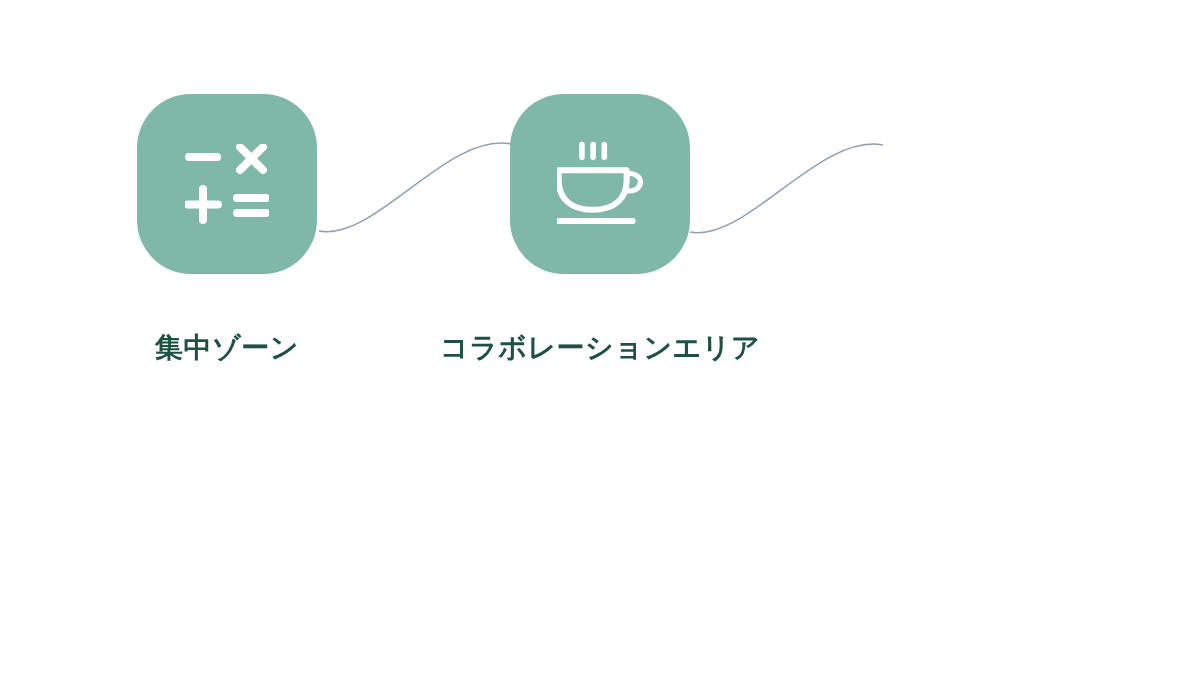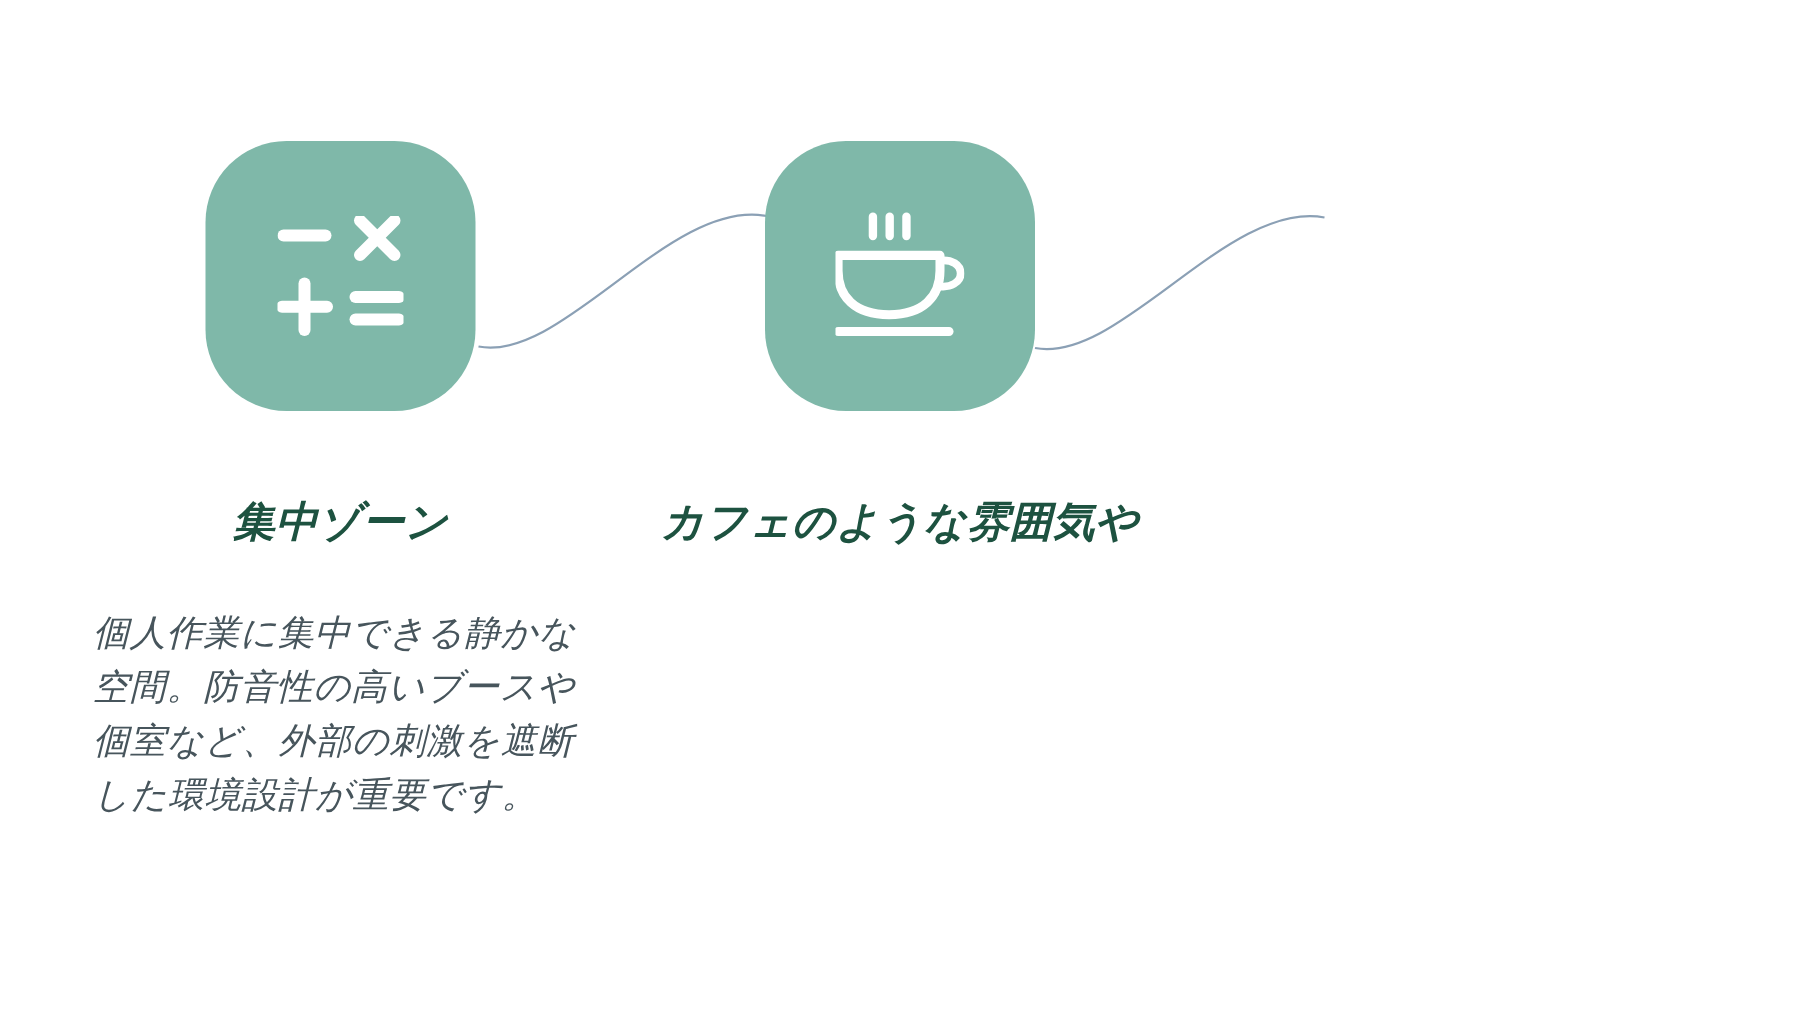--- a/index.html
+++ b/index.html
@@ -26,21 +26,20 @@
     left: 62px;
     top: 94px;
     display: flex;
     gap: 43px;
   }
   .column {
     width: 330px;
     display: flex;
     flex-direction: column;
     align-items: center;
-    font-style: italic;
   }
   .icon-box {
     width: 180px;
     height: 180px;
     border-radius: 54px;
     background: #7fb8a9;
     display: flex;
     align-items: center;
     justify-content: center;
     flex: 0 0 auto;
@@ -90,34 +89,33 @@
             <path d="M 55 3 L 78 26"></path>
             <path d="M 78 3 L 55 26"></path>
             <path d="M 18 45 V 76"></path>
             <path d="M 3 60.5 H 33"></path>
             <path d="M 52 54 H 81"></path>
             <path d="M 52 69 H 81"></path>
           </g>
         </svg>
       </div>
       <h2 class="title">集中ゾーン</h2>
-      <p class="desc">個人作業に集中できる静かな空間。防音性の高いブースや個室など、外部の刺激を遮断した環境設計が重要です。</p>
     </section>
 
 
     <section class="column">
       <div class="icon-box">
         <svg width="86" height="86" viewBox="0 0 100 100" fill="none" aria-hidden="true">
           <g stroke="#ffffff" stroke-linecap="round" stroke-linejoin="round">
             <path d="M 29 4 V 19" stroke-width="6.5"></path>
             <path d="M 42 4 V 19" stroke-width="6.5"></path>
             <path d="M 55 4 V 19" stroke-width="6.5"></path>
             <path d="M 2 34 H 81 V 46 C 81 66, 68 80, 41.5 80 C 15 80, 2 66, 2 46 Z" stroke-width="7"></path>
             <path d="M 81 38 C 90 37, 97 41, 97 48 C 97 55, 89 59, 81 58" stroke-width="6"></path>
             <path d="M 2 93 H 88" stroke-width="7"></path>
           </g>
         </svg>
       </div>
-      <h2 class="title">カフェのような雰囲気や</h2>
+      <h2 class="title">コラボレーションエリア</h2>
     </section>
 
   </div>
 </div>
 
 </body></html>

